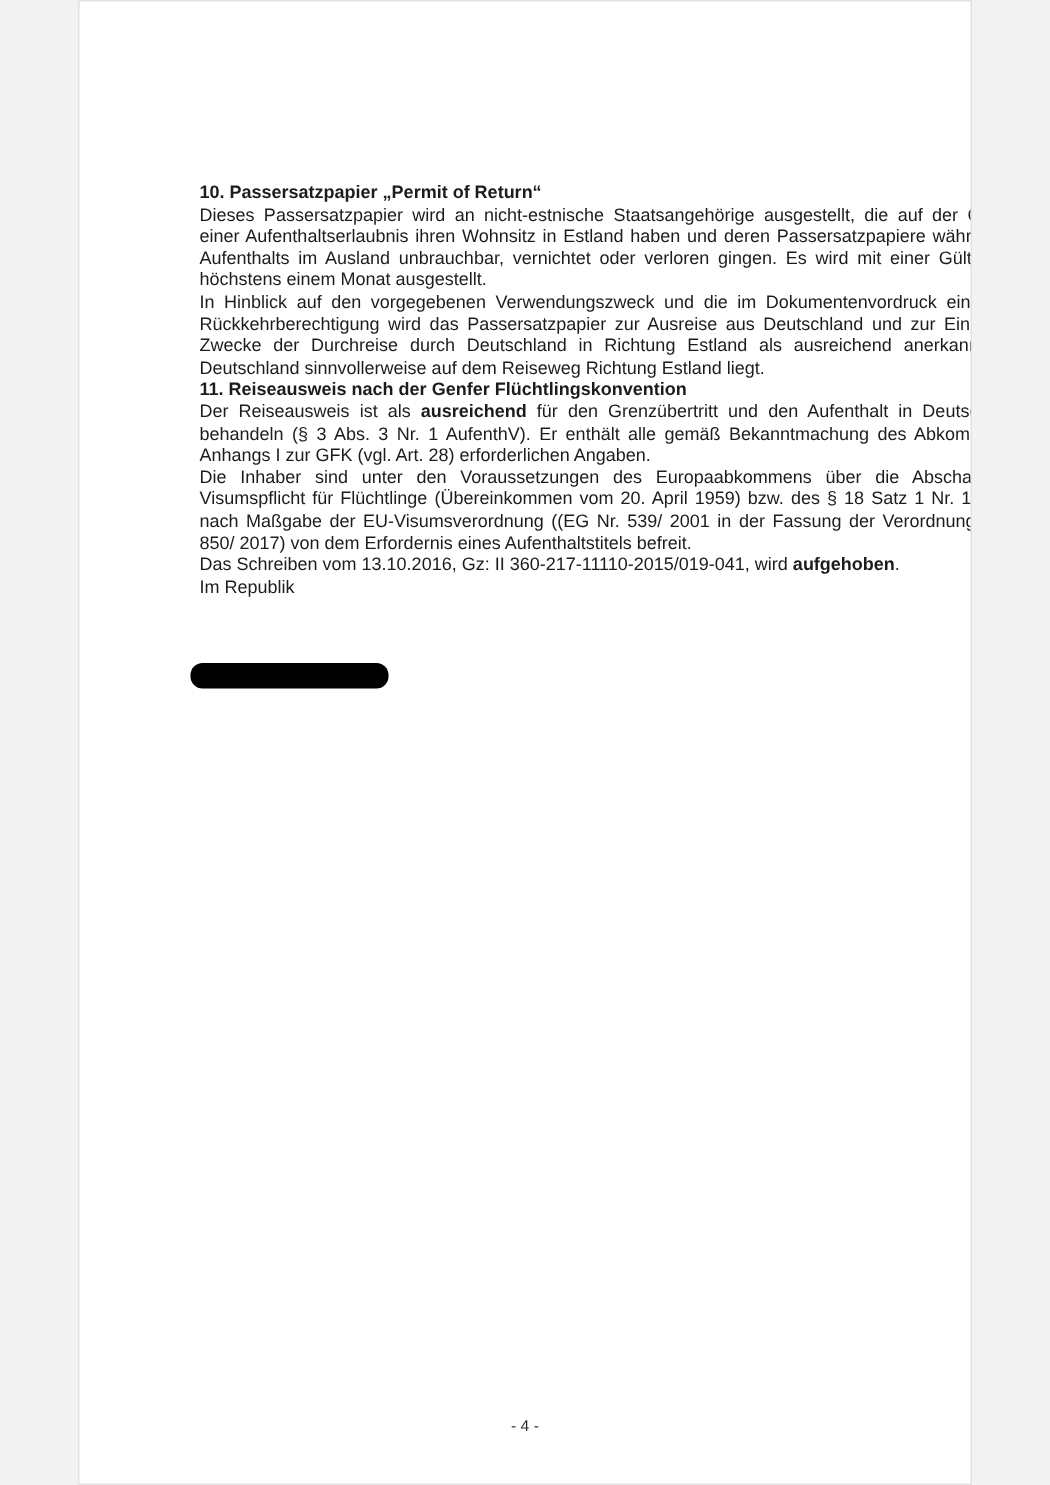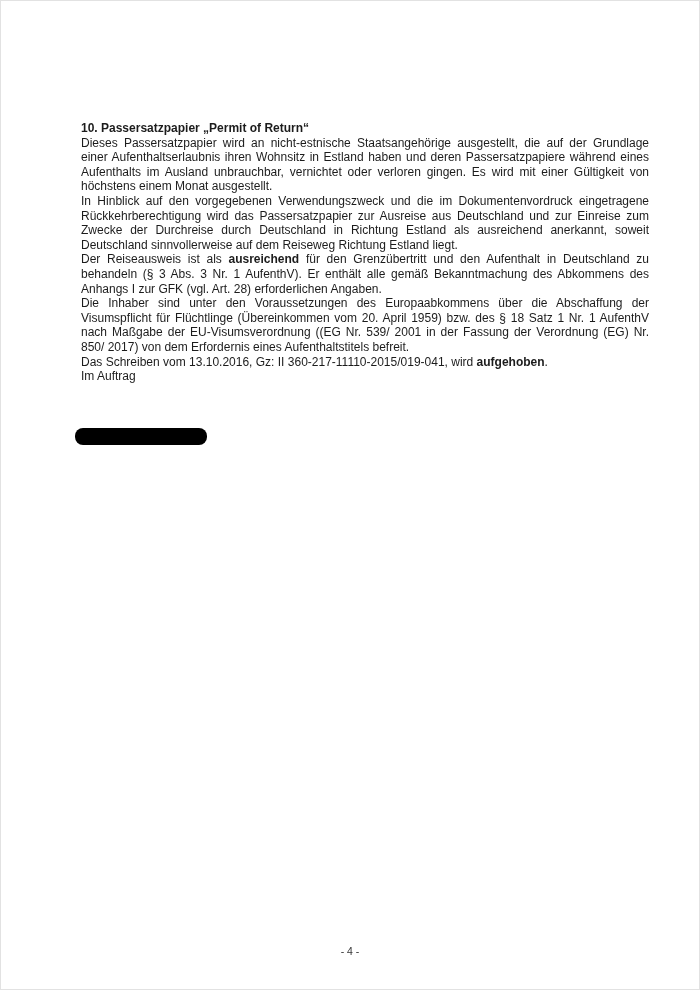--- a/index.html
+++ b/index.html
@@ -1,17 +1,17 @@
 <!DOCTYPE html>
 <html lang="de"><head>
 <meta charset="utf-8">
 <style>
   html,body{margin:0;padding:0;background:#f2f2f2;}
   .page{
-    width:700px;height:990px;margin:0 auto;position:relative;
+    width:596px;height:990px;margin:0 auto;position:relative;
     background:#ffffff;border:1px solid #e2e2e2;box-sizing:border-box;
     font-family:"Liberation Sans", sans-serif;
     font-size:12px;line-height:14.6px;color:#1c1c1c;
     overflow:hidden;
   }
   .content{position:absolute;top:120px;left:80px;width:568px;}
   .content p{margin:0;text-align:justify;}
   .heading{font-weight:bold;text-align:left !important;}
   b{font-weight:bold;}
   .mt-8{margin-top:8px;}
@@ -32,24 +32,25 @@
 </head>
 <body>
 
 <div class="page">
   <div class="content">
 
     <p class="heading">10. Passersatzpapier „Permit of Return“</p>
     <p>Dieses Passersatzpapier wird an nicht-estnische Staatsangehörige ausgestellt, die auf der Grundlage einer Aufenthaltserlaubnis ihren Wohnsitz in Estland haben und deren Passersatzpapiere während eines Aufenthalts im Ausland unbrauchbar, vernichtet oder verloren gingen. Es wird mit einer Gültigkeit von höchstens einem Monat ausgestellt.</p>
     <p class="mt-14">In Hinblick auf den vorgegebenen Verwendungszweck und die im Dokumentenvordruck eingetragene Rückkehrberechtigung wird das Passersatzpapier zur Ausreise aus Deutschland und zur Einreise zum Zwecke der Durchreise durch Deutschland in Richtung Estland als ausreichend anerkannt, soweit Deutschland sinnvollerweise auf dem Reiseweg Richtung Estland liegt.</p>
 
+    <p class="heading mt-15">11. Reiseausweis nach der Genfer Flüchtlingskonvention</p>
     <p class="mt-8"><span>Der Reiseausweis ist als </span><b>ausreichend</b><span> für den Grenzübertritt und den Aufenthalt in Deutschland zu behandeln (§ 3 Abs. 3 Nr. 1 AufenthV). Er enthält alle gemäß Bekanntmachung des Abkommens des Anhangs I zur GFK (vgl. Art. 28) erforderlichen Angaben.</span></p>
     <p class="mt-14">Die Inhaber sind unter den Voraussetzungen des Europaabkommens über die Abschaffung der Visumspflicht für Flüchtlinge (Übereinkommen vom 20. April 1959) bzw. des § 18 Satz 1 Nr. 1 AufenthV nach Maßgabe der EU-Visumsverordnung ((EG Nr. 539/ 2001 in der Fassung der Verordnung (EG) Nr. 850/ 2017) von dem Erfordernis eines Aufenthaltstitels befreit.</p>
 
     <p class="mt-34 no-justify"><span>Das Schreiben vom 13.10.2016, Gz: II 360-217-11110-2015/019-041, wird </span><b>aufgehoben</b><span>.</span></p>
-    <p class="mt-45 no-justify">Im Auftrag</p>
+    <p class="mt-45 no-justify">Im Republik</p>
 
     <div class="redaction"></div>
 
   </div>
 
   <div class="footer">- 4 -</div>
 </div>
 
 </body></html>

